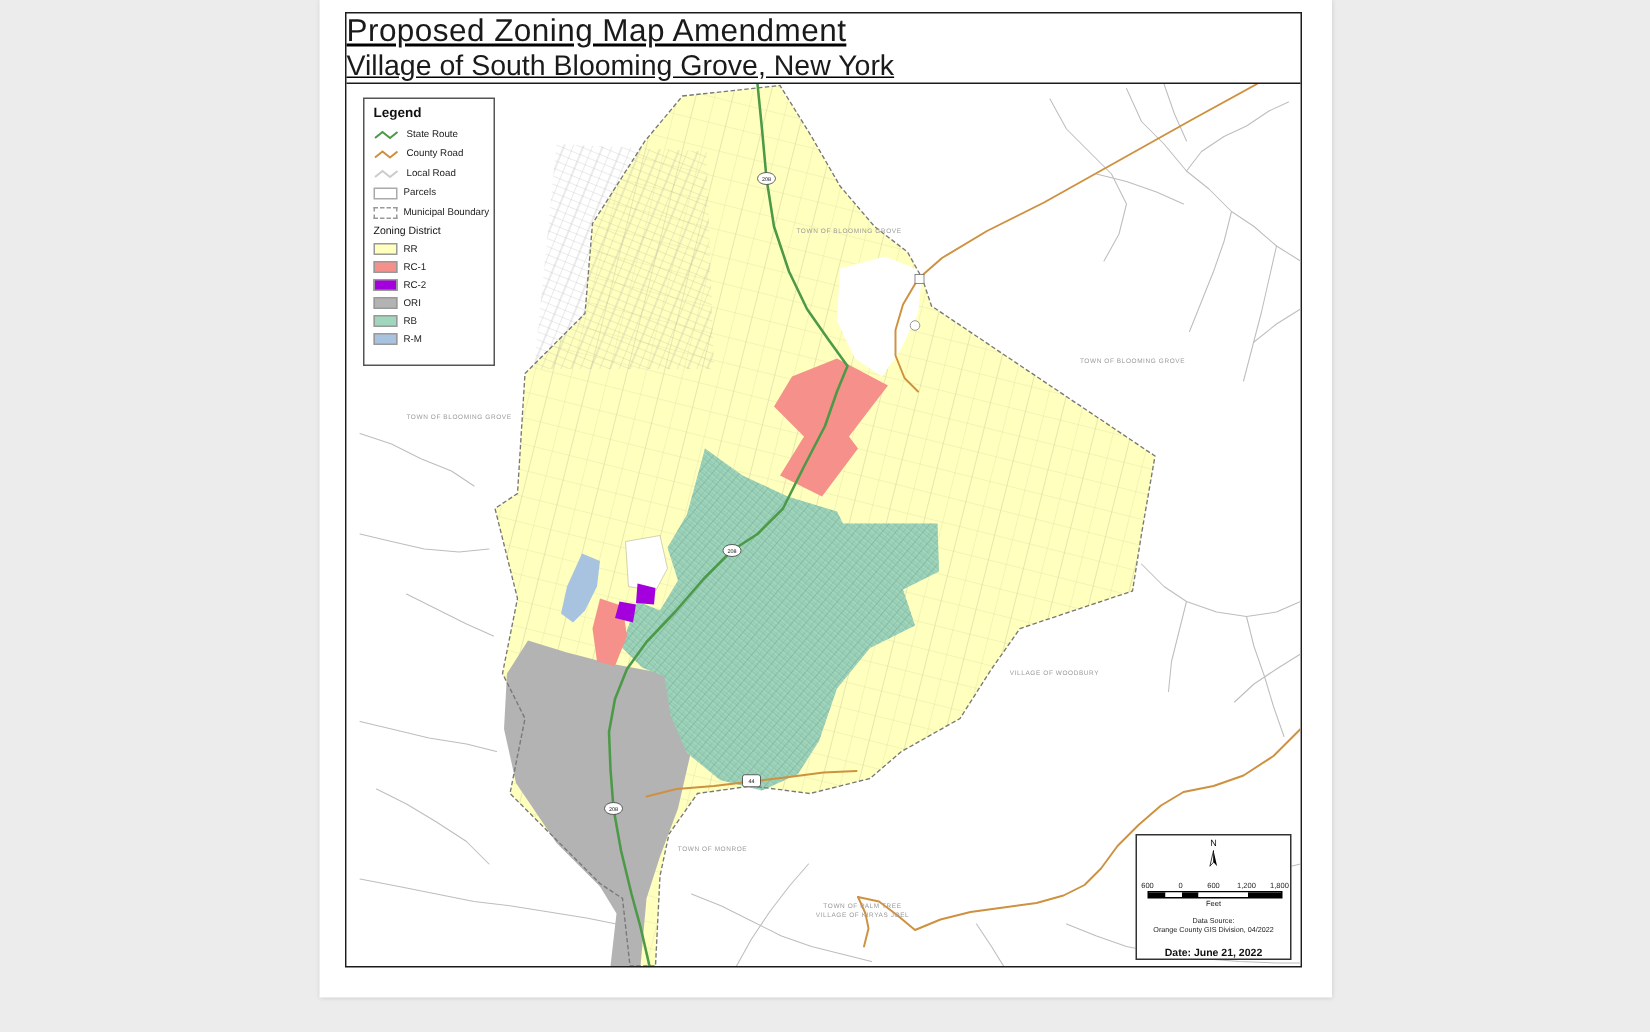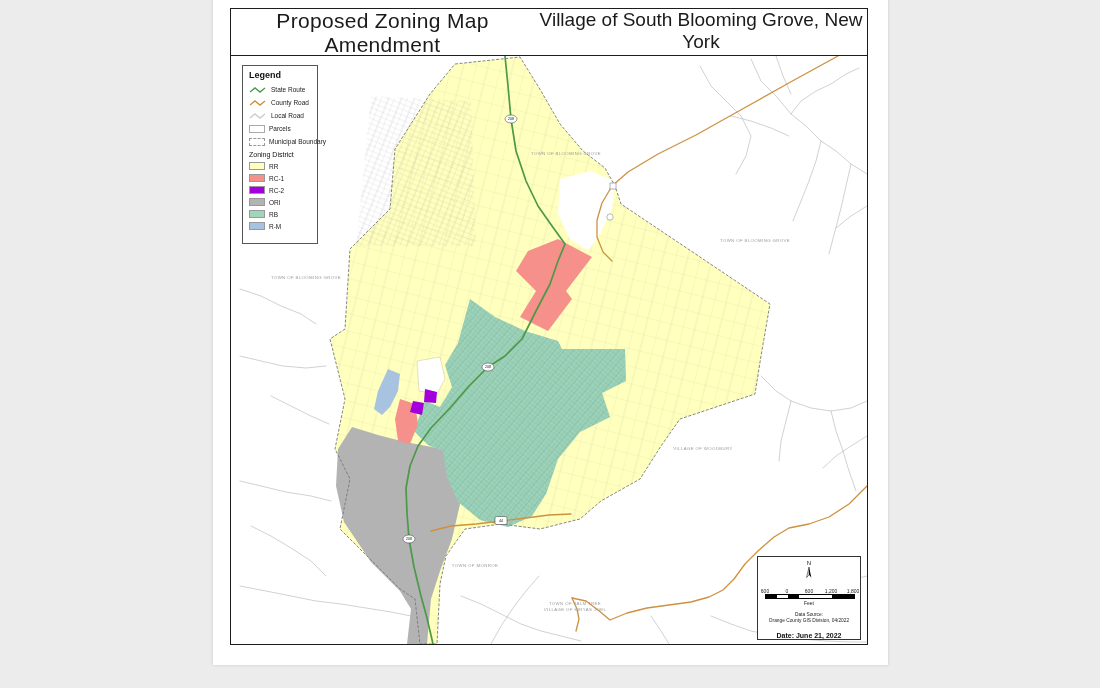--- a/index.html
+++ b/index.html
@@ -11,31 +11,31 @@
   }
   .page{
     position:absolute;left:213px;top:0;width:675px;height:665px;
     background:#ffffff;box-shadow:0 0 3px rgba(0,0,0,.15);
   }
   .map-frame{
     position:absolute;left:17px;top:8px;width:636px;height:635px;
     border:1px solid #1c1c1c;background:#fff;
   }
   .title-box{
-    height:46px;border-bottom:1px solid #1c1c1c;text-align:center;
-    display:flex;flex-direction:row;justify-content:center;gap:1px;
+    height:46px;border-bottom:1px solid #1c1c1c;text-align:left;
+    display:flex;flex-direction:column;justify-content:center;gap:1px;text-decoration:underline;
   }
   .title-main{font-size:21px;color:#1a1a1a;letter-spacing:.3px;}
   .title-sub{font-size:19px;color:#1a1a1a;}
   .map-area{position:relative;width:636px;height:588px;overflow:hidden;}
   .map-svg{position:absolute;left:0;top:0;}
 
   
   .legend{
-    position:absolute;left:11px;top:9px;width:76px;height:179px;
+    position:absolute;left:11px;top:9px;width:88px;height:179px;
     background:#fff;border:1px solid #555;box-sizing:border-box;
     padding:4px 0 0 6px;z-index:5;
   }
   .legend-title{font-size:9px;font-weight:bold;color:#111;margin-bottom:3px;}
   .lrow{display:flex;align-items:center;gap:4px;height:13px;}
   .lrow-sm{height:12px;}
   .lrow span.lbl{font-size:6.5px;color:#222;white-space:nowrap;}
   .bsw{width:16px;height:8px;background:#fff;border:1px solid #aaa;box-sizing:border-box;flex:0 0 auto;}
   .bsw.dashed{border:1px dashed #999;}
   .dsw{width:16px;height:8px;border:1px solid #999;box-sizing:border-box;flex:0 0 auto;}

